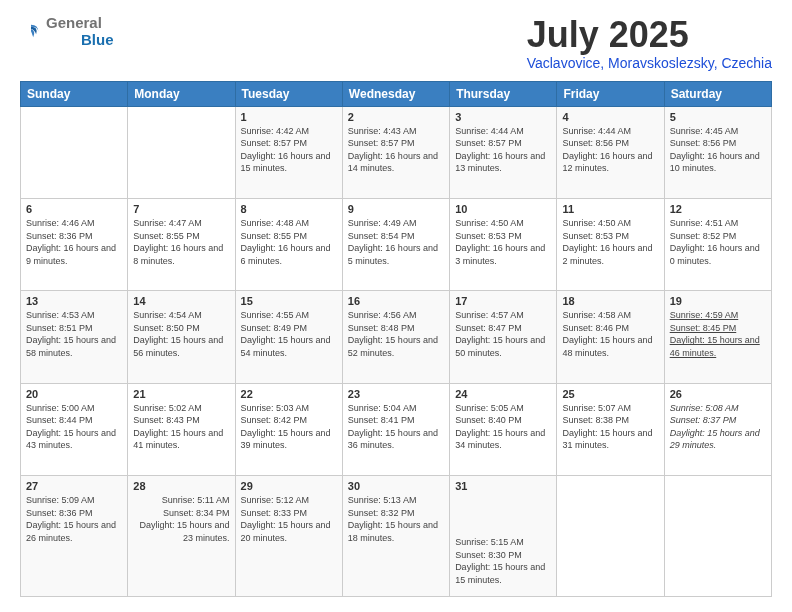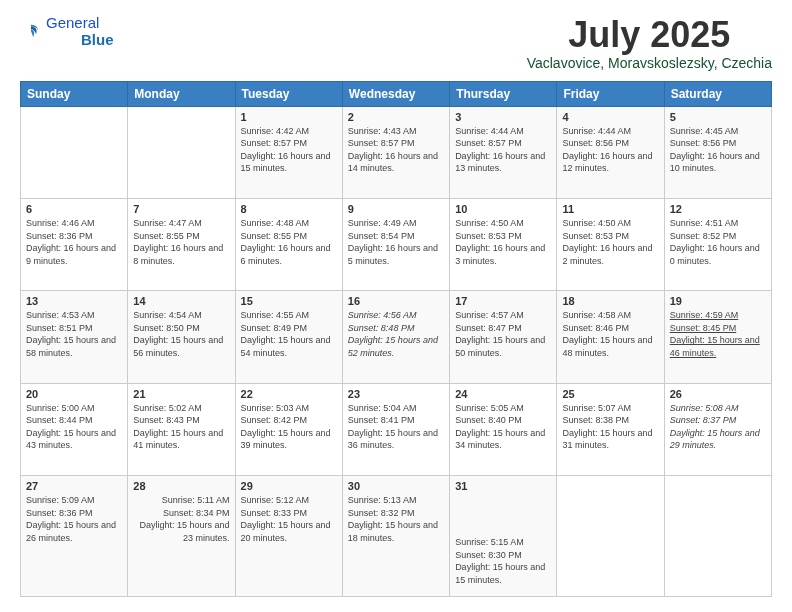--- a/index.html
+++ b/index.html
@@ -28,45 +28,45 @@
       align-items: center;
       gap: 4px;
     }
     .logo-text {
       display: flex;
       flex-direction: column;
       line-height: 1.1;
     }
     .logo-general {
       font-size: 15px;
-      font-weight: normal;
-      color: #1d4ed8;
+      font-weight: bold;
+      color: #737373;
     }
     .logo-blue {
       font-size: 15px;
       font-weight: bold;
       color: #1a6faf;
       margin-left: 35px;
     }
     .logo-icon {
       width: 22px;
       height: 22px;
     }
     .title-block {
-      text-align: center;
+      text-align: left;
     }
     .main-title {
       font-size: 36px;
       font-weight: bold;
       color: #333;
       line-height: 1.1;
     }
     .subtitle {
       font-size: 14px;
-      color: #14532d;
+      color: #1d4ed8;
     }
     .calendar {
       width: 100%;
       border-collapse: collapse;
       flex: 1;
       table-layout: fixed;
     }
     .calendar thead th {
       background-color: #3a7fc1;
       color: #fff;
@@ -230,21 +230,21 @@
 Daylight: 15 hours and 56 minutes.</div>
           </td>
           <td>
             <div class="day-number">15</div>
             <div class="day-info" style="white-space: pre-line;">Sunrise: 4:55 AM
 Sunset: 8:49 PM
 Daylight: 15 hours and 54 minutes.</div>
           </td>
           <td>
             <div class="day-number">16</div>
-            <div class="day-info" style="white-space: pre-line; font-style: italic;">Sunrise: 4:56 AM
+            <div class="day-info" style="white-space: pre-line;">Sunrise: 4:56 AM
 Sunset: 8:48 PM
 Daylight: 15 hours and 52 minutes.</div>
           </td>
           <td>
             <div class="day-number">17</div>
             <div class="day-info" style="white-space: pre-line;">Sunrise: 4:57 AM
 Sunset: 8:47 PM
 Daylight: 15 hours and 50 minutes.</div>
           </td>
           <td>

